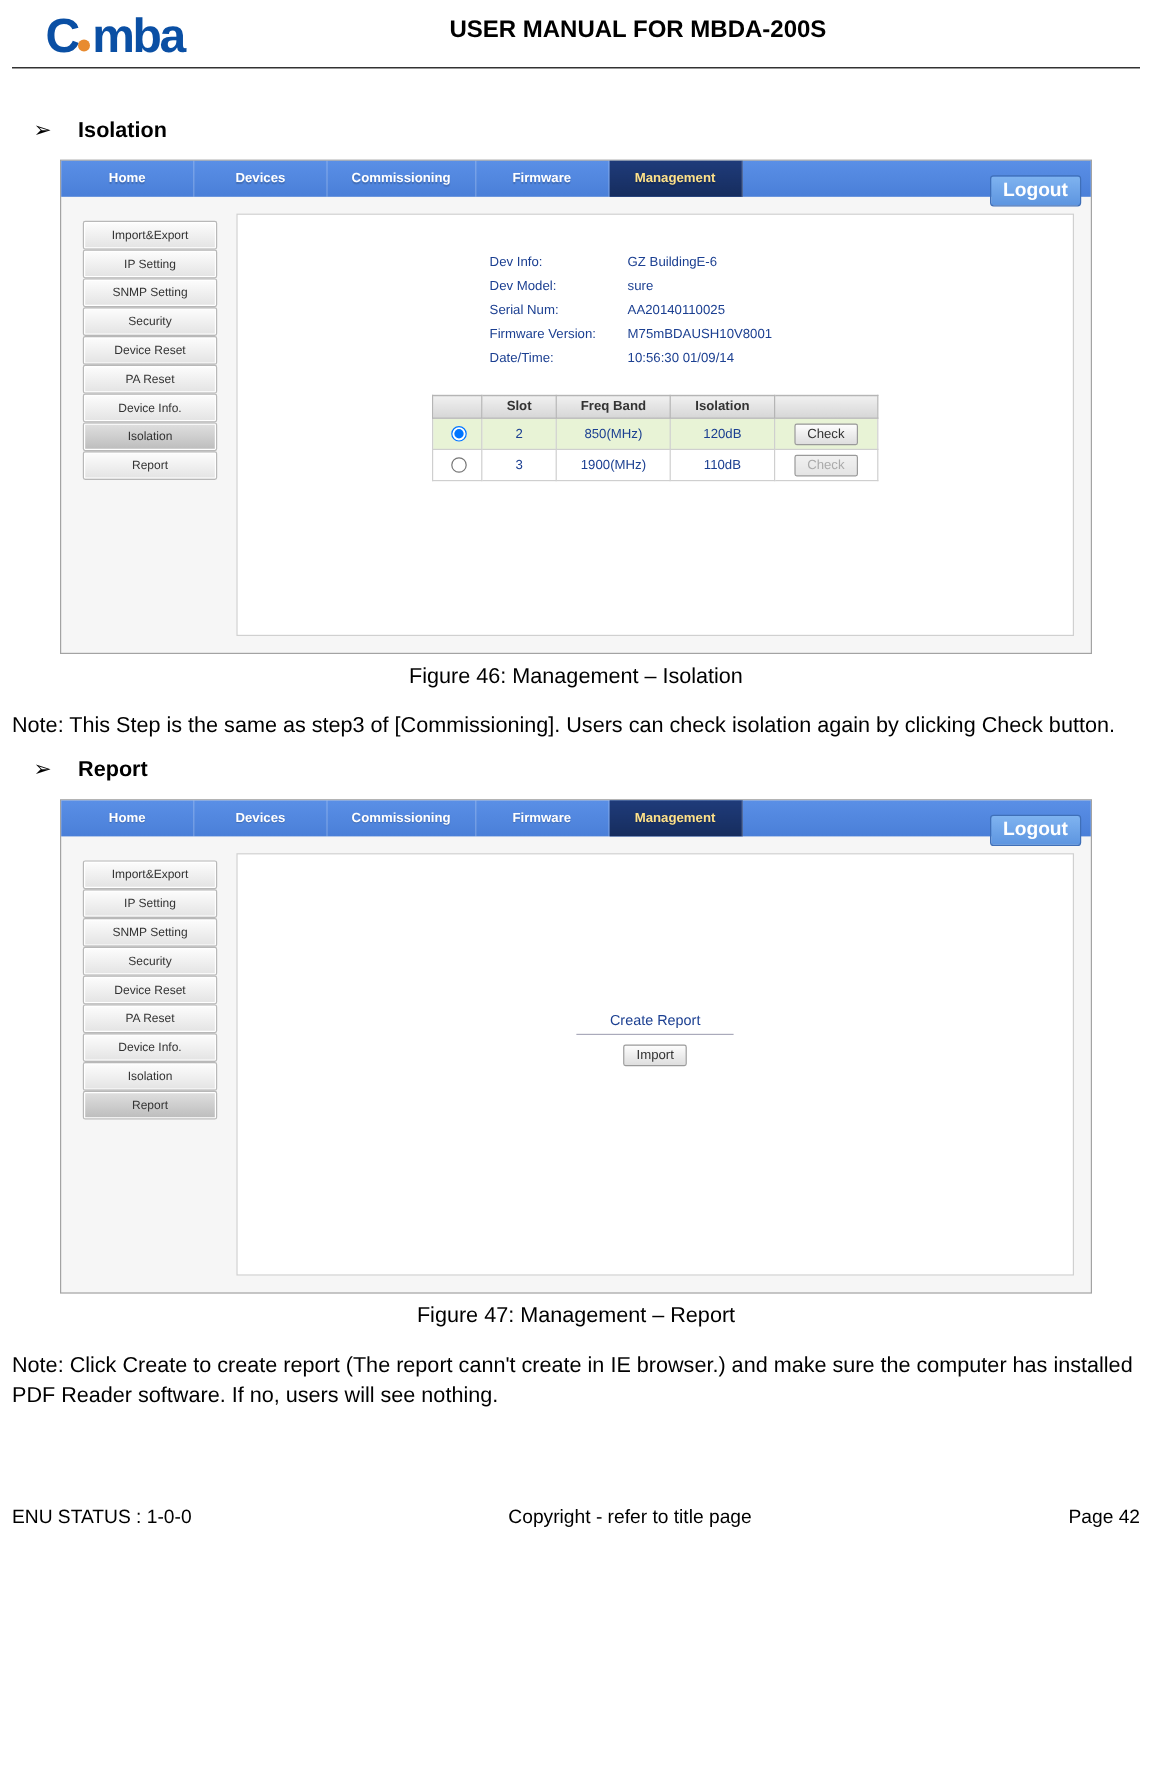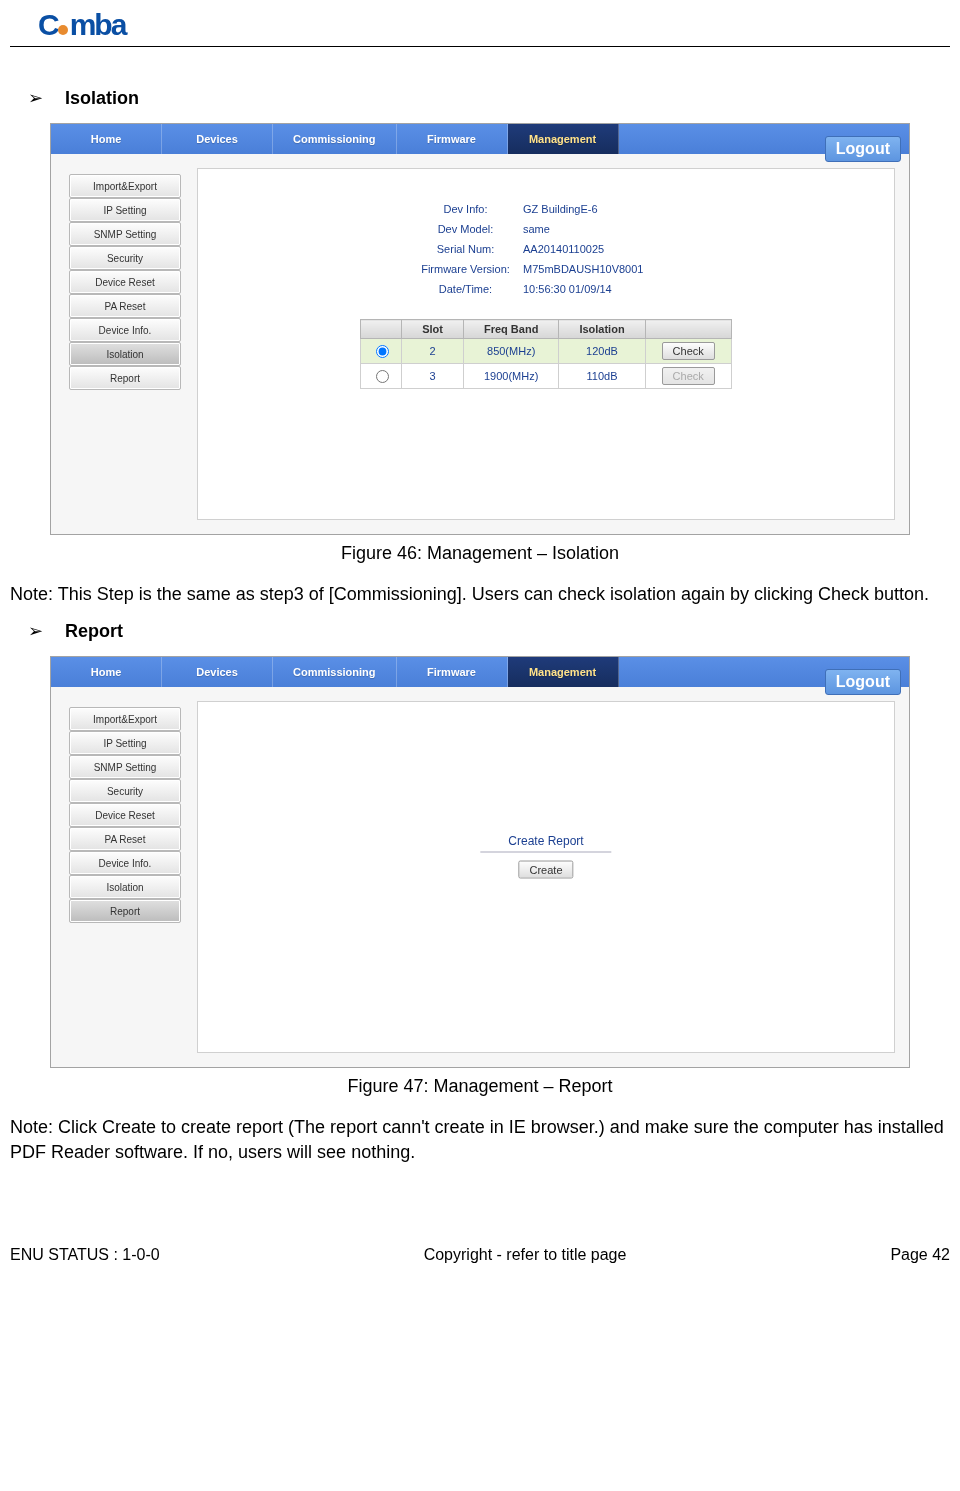--- a/index.html
+++ b/index.html
@@ -15,21 +15,21 @@
     padding: 10px 10px 20px 10px;
     box-sizing: border-box;
   }
   .doc-header {
     display: flex;
     align-items: flex-start;
     margin-bottom: 6px;
   }
   .logo {
     font-family: Verdana, Arial, sans-serif;
-    font-size: 30px;
+    font-size: 40px;
     font-weight: 700;
     color: #0a4fa4;
     letter-spacing: -2px;
     line-height: 1;
     padding-left: 28px;
   }
   .logo .dot {
     display: inline-block;
     width: 10px;
     height: 10px;
@@ -143,21 +143,21 @@
     border: 1px solid #d0d0d0;
     margin: 14px 14px 14px 6px;
     position: relative;
   }
   .dev-info {
     margin: 30px 0 20px 210px;
     font-size: 11px;
     color: #1b3f91;
   }
   .dev-info .row { display: flex; line-height: 20px; }
-  .dev-info .lbl { width: 115px; text-align: center; }
+  .dev-info .lbl { width: 115px; }
   .iso-table {
     margin: 0 auto;
     border-collapse: collapse;
     font-size: 11px;
   }
   .iso-table th {
     background: linear-gradient(#f0f0f0, #d6d6d6);
     border: 1px solid #b5b5b5;
     padding: 3px 20px;
     font-weight: bold;
@@ -216,20 +216,21 @@
     padding: 4px 0 0 0;
   }
 </style>
 </head>
 <body>
 
 <div class="page">
 
   <div class="doc-header">
     <div class="logo">C<span class="dot"></span>mba</div>
+    <div class="doc-title">USER MANUAL FOR MBDA-200S</div>
   </div>
   <hr class="hrule">
 
   <div class="bullet-line">
     <span class="arrow">➢</span>
     <span>Isolation</span>
   </div>
 
   <div class="ui-shot">
     <div class="nav">
@@ -256,21 +257,21 @@
         <div class="side-btn">Report</div>
       </div>
       <div class="main">
         <div class="dev-info">
           <div class="row">
               <span class="lbl">Dev Info:</span>
               <span>GZ BuildingE-6</span>
             </div>
           <div class="row">
               <span class="lbl">Dev Model:</span>
-              <span>same</span>
+              <span>sure</span>
             </div>
           <div class="row">
               <span class="lbl">Serial Num:</span>
               <span>AA20140110025</span>
             </div>
           <div class="row">
               <span class="lbl">Firmware Version:</span>
               <span>M75mBDAUSH10V8001</span>
             </div>
           <div class="row">
@@ -334,21 +335,21 @@
         <div class="side-btn">Security</div>
         <div class="side-btn">Device Reset</div>
         <div class="side-btn">PA Reset</div>
         <div class="side-btn">Device Info.</div>
         <div class="side-btn">Isolation</div>
         <div class="side-btn active">Report</div>
       </div>
       <div class="main">
         <div class="report-box">
           <div class="title">Create Report</div>
-          <button class="create-btn">Create</button>
+          <button class="create-btn">Import</button>
         </div>
       </div>
     </div>
   </div>
   <div class="caption">Figure 47: Management – Report</div>
   <div class="note">Note: Click Create to create report (The report cann't create in IE browser.) and make sure the computer has installed PDF Reader software. If no, users will see nothing.</div>
 
   <div class="footer">
     <span>ENU STATUS : 1-0-0</span>
     <span>Copyright - refer to title page</span>

